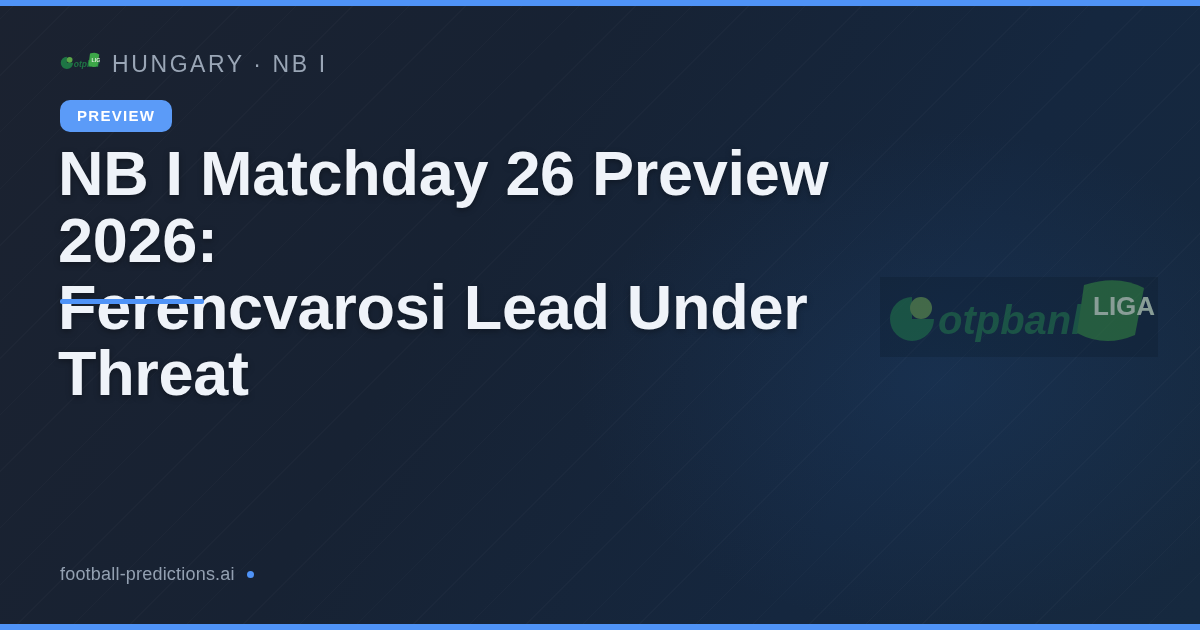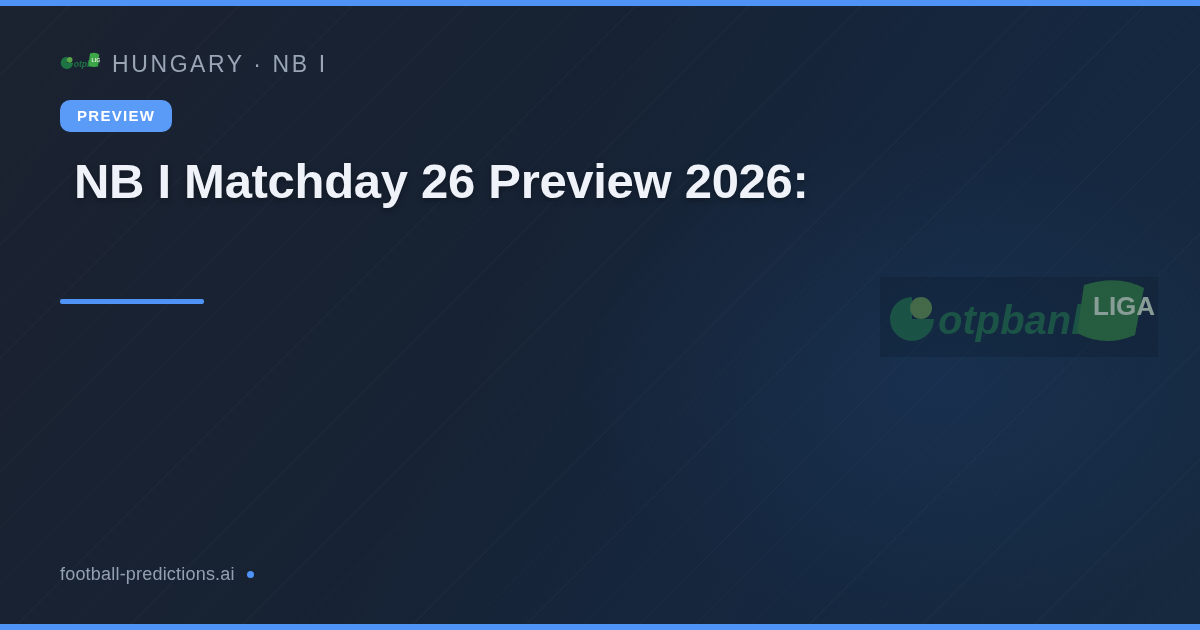--- a/index.html
+++ b/index.html
@@ -91,22 +91,22 @@
     border-radius: 10px;
     line-height: 1;
   }
 
   
   .title {
     position: absolute;
     left: 58px;
     top: 140px;
     width: 880px;
-    margin: 16px;
-    font-size: 49px;
+    margin: 0;
+    font-size: 63px;
     line-height: 1.06;
     font-weight: bold;
     color: #eff3f9;
     letter-spacing: -0.3px;
     text-shadow: 0 2px 6px rgba(0,0,0,0.35);
   }
   .title .line { display: block; }
 
   .accent-rule {
     position: absolute;
@@ -177,20 +177,21 @@
         </g>
       </svg>
     </span>
     <span class="league-label">HUNGARY · NB I</span>
   </div>
 
   <div class="preview-badge">PREVIEW</div>
 
   <h1 class="title">
     <span class="line">NB I Matchday 26 Preview 2026:</span>
+    <span class="line">Ferencvarosi Lead Under Threat</span>
   </h1>
 
   <div class="accent-rule"></div>
 
   <div class="logo-plate">
     <span class="mark">
       <svg class="mark" viewBox="0 0 278 80" width="278" height="80" aria-hidden="true">
         <g>
           <path d="M32 20 a22 22 0 1 0 22 22 h-22 z" fill="#1d6b44"></path>
           <circle cx="41" cy="31" r="11" fill="#5f8f49"></circle>

